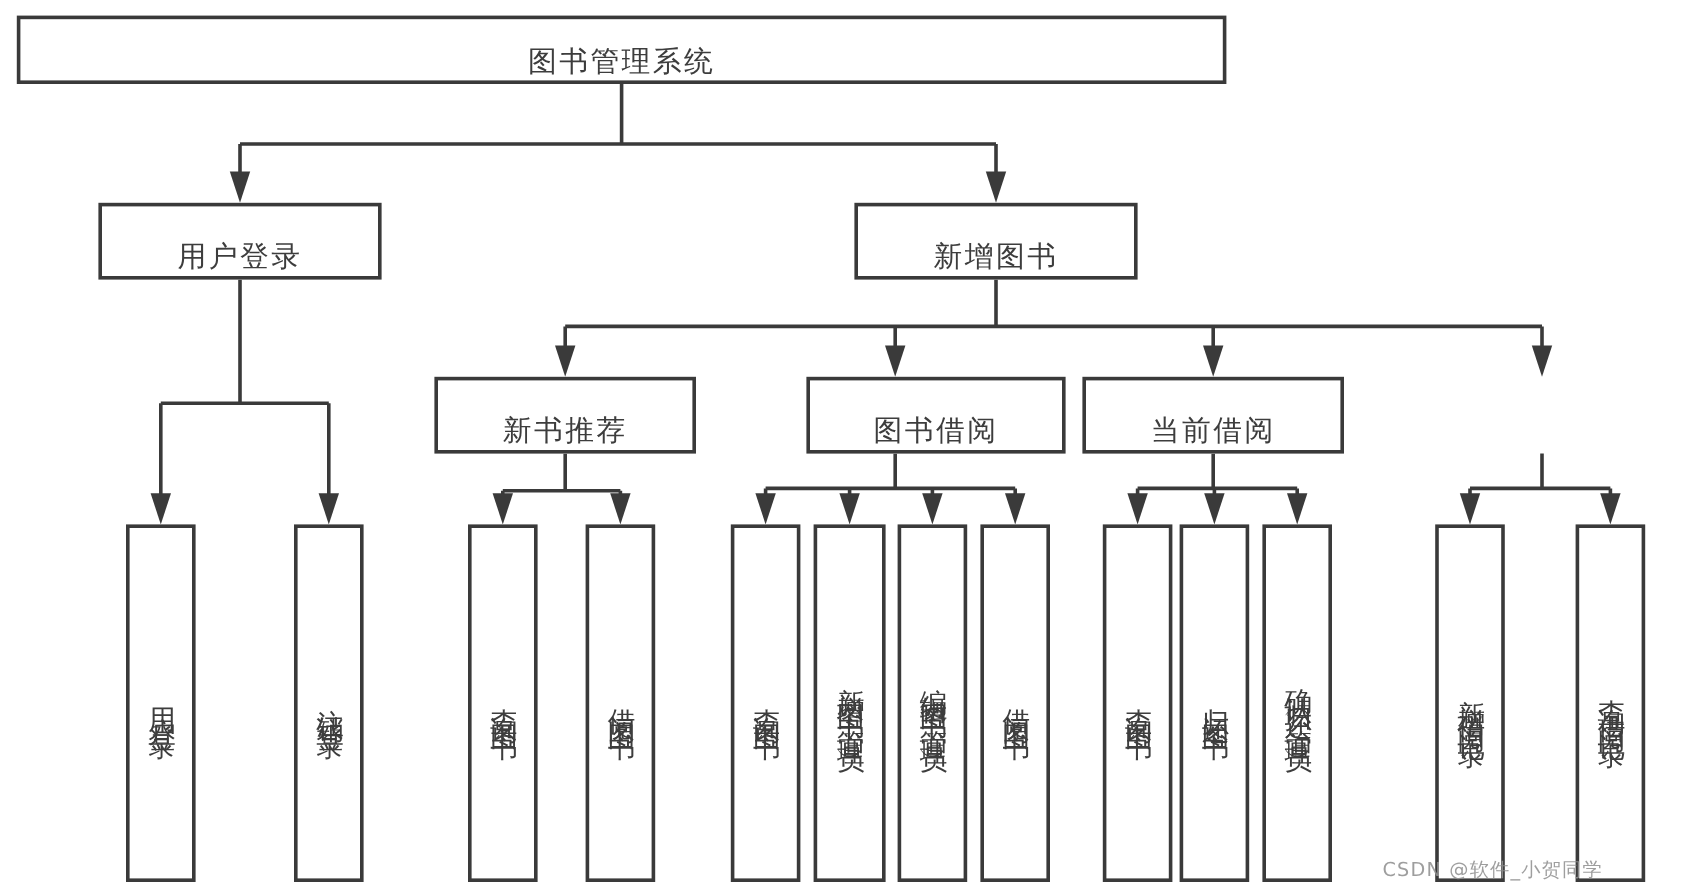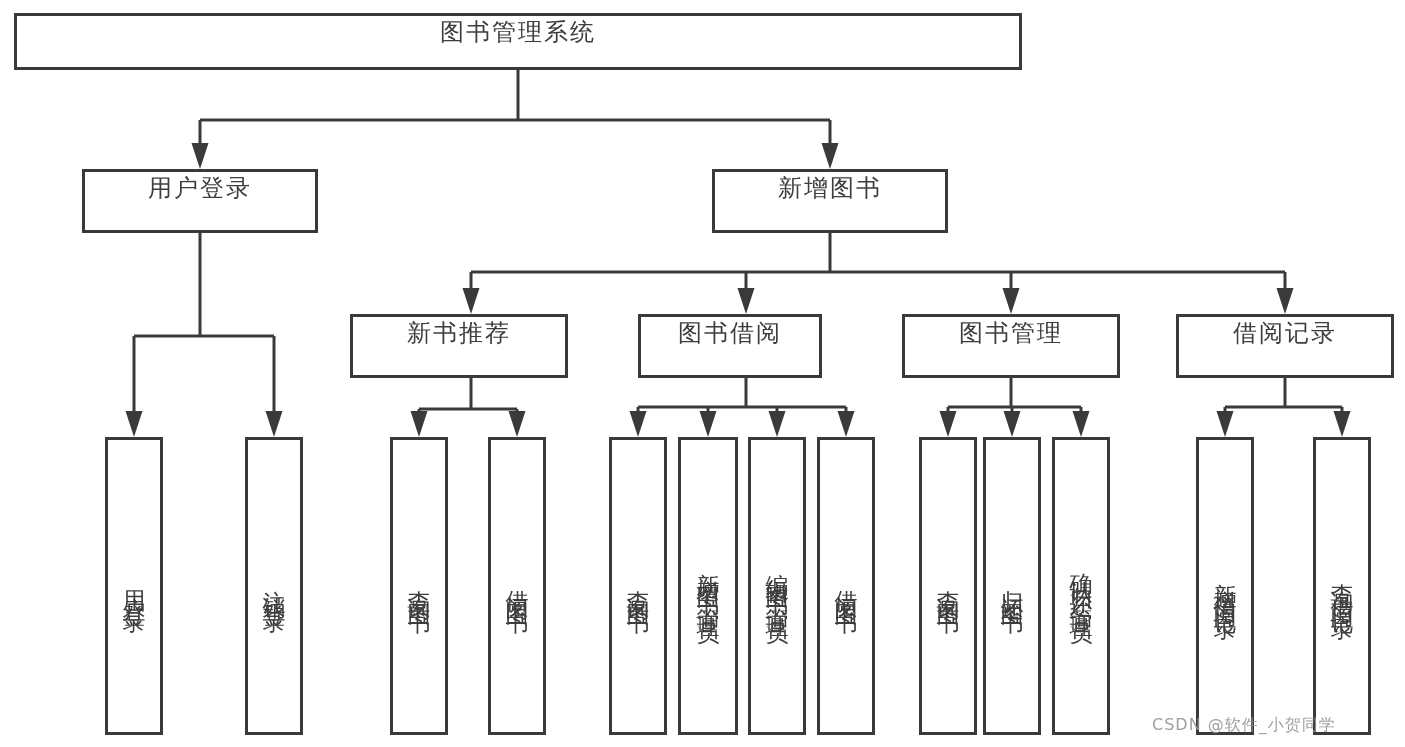--- a/index.html
+++ b/index.html
@@ -20,21 +20,21 @@
     left: 0; top: 0;
     width: 1405px; height: 747px;
     z-index: 1;
   }
   .node {
     position: absolute;
     box-sizing: border-box;
     background: #ffffff;
     border: 3px solid #3a3a3a;
     display: flex;
-    align-items: flex-start;
+    align-items: flex-end;
     justify-content: center;
     color: #3d3d3d;
     font-size: 24px;
     letter-spacing: 2px;
     z-index: 2;
     white-space: nowrap;
   }
   .node.root  { left: 14px;  top: 13px;  width: 1008px; height: 57px; }
   .node.lvl2  { top: 169px; width: 236px; height: 64px; }
   .node.lvl3  { top: 314px; width: 218px; height: 64px; }
@@ -138,31 +138,28 @@
     <span>图书管理系统</span>
   </div>
 
   <div class="node lvl2" style="left:82px">
     <span>用户登录</span>
   </div>
   <div class="node lvl2" style="left:712px">
     <span>新增图书</span>
   </div>
 
-  <div class="node lvl3" style="left:350px">
+  <div class="node lvl3" style="left:362px">
     <span>新书推荐</span>
   </div>
-  <div class="node lvl3" style="left:638px;width:184px">
+  <div class="node lvl3" style="left:672px;width:216px">
     <span>图书借阅</span>
   </div>
   <div class="node lvl3" style="left:902px">
-    <span>图书管理</span>
-  </div>
-  <div class="node lvl3" style="left:1176px">
-    <span>借阅记录</span>
+    <span>当前借阅</span>
   </div>
 
   <div class="leaf" style="left:105px">
     <span class="vtext">用户登录</span>
   </div>
   <div class="leaf" style="left:245px">
     <span class="vtext">注销登录</span>
   </div>
 
   <div class="leaf" style="left:390px">

